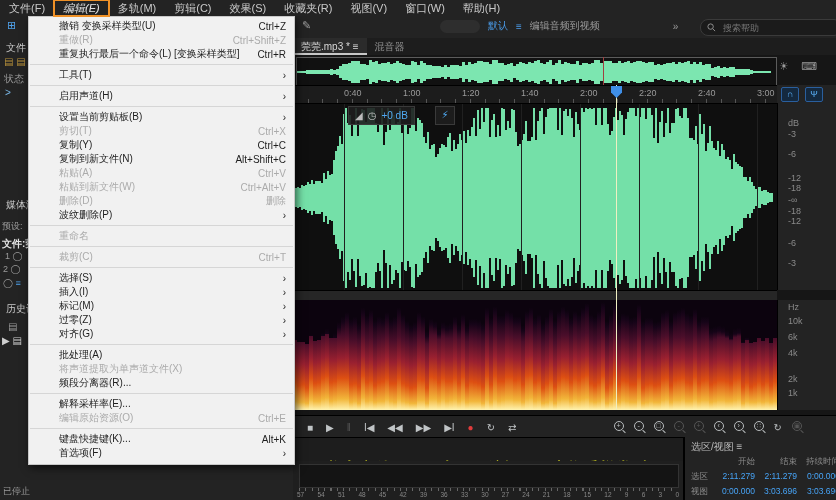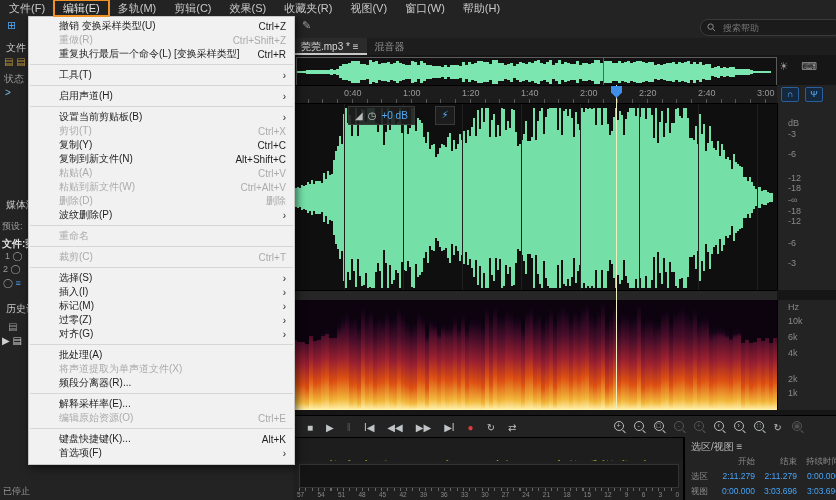--- a/index.html
+++ b/index.html
@@ -3,21 +3,21 @@
 <meta charset="utf-8">
 <style>
   html,body{margin:0;padding:0;background:#000;}
   #app{position:relative;width:836px;height:500px;overflow:hidden;background:#701a75;
        font-family:"Liberation Sans","DejaVu Sans",sans-serif;-webkit-font-smoothing:antialiased;}
   .abs{position:absolute;}
   
   #menubar{left:0;top:0;width:836px;height:16px;background:#232323;display:flex;align-items:center;
            font-size:11px;color:#c9c9c9;z-index:55;}
   .mb-item{padding:0 9px;line-height:16px;white-space:nowrap;}
-  .mb-item.boxed{outline:2px solid #ef9127;outline-offset:-1px;color:#e2e2e2;}
+  .mb-item.boxed{outline:2px solid #ef9127;outline-offset:-1px;color:#e2e2e2;font-style:italic;}
   #toolbar{left:0;top:16px;width:836px;height:22px;background:#232323;border-bottom:1px solid #161616;}
   
   #left-panel{left:0;top:38px;width:293px;height:462px;background:#232323;overflow:hidden;}
   .sliver{position:absolute;color:#9a9a9a;font-size:10px;white-space:nowrap;}
   
   #editor{left:293px;top:38px;width:543px;height:462px;background:#161616;}
   #tabbar{position:absolute;left:0;top:0;width:543px;height:17px;background:#1d1d1d;display:flex;font-size:10px;}
   .tab{padding:2px 8px 0 8px;color:#d6d6d6;white-space:nowrap;}
   .tab.active{background:#2b2b2b;border-bottom:2px solid #c8c8c8;}
   .tab.inactive{color:#8f8f8f;}
@@ -119,20 +119,27 @@
       <span class="mb-item">效果(S)</span>
       <span class="mb-item">收藏夹(R)</span>
       <span class="mb-item">视图(V)</span>
       <span class="mb-item">窗口(W)</span>
       <span class="mb-item">帮助(H)</span>
     </div>
 
   <div id="toolbar" class="abs">
     <span class="abs mini-icon" style="left:7px;top:3px;color:#4fa0e8;">⊞</span>
     <span class="abs mini-icon" style="left:302px;top:3px;">✎</span>
+  </div>
+  <div id="wsbar">
+    <span id="pill"></span>
+    <span class="ws-default">默认</span>
+    <span class="ws-default">≡</span>
+    <span class="ws-other">编辑音频到视频</span>
+    <span class="ws-other" style="margin-left:65px;">»</span>
   </div>
   <div id="searchbox" class="abs">
     <svg width="9" height="9" viewBox="0 0 10 10">
         <circle cx="4" cy="4" r="3" fill="none" stroke="#9a9a9a"></circle>
         <line x1="6.5" y1="6.5" x2="9" y2="9" stroke="#9a9a9a"></line>
       </svg>
     <input readonly="" placeholder="搜索帮助" style="">
   </div>
 
   <div id="left-panel" class="abs">

